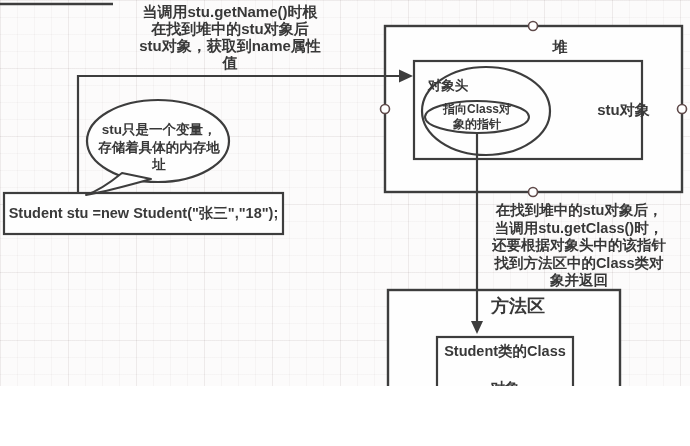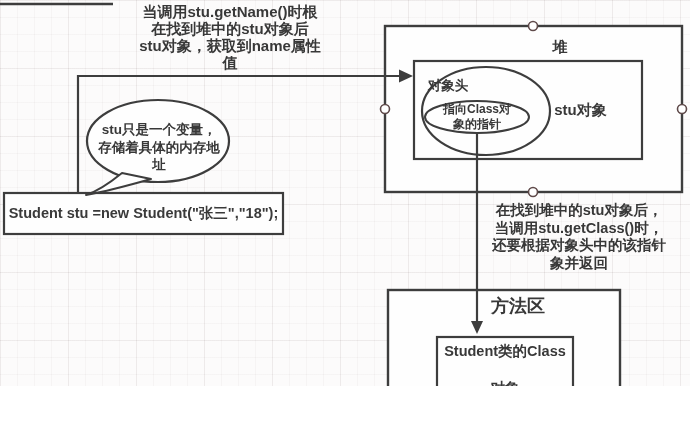--- a/index.html
+++ b/index.html
@@ -26,21 +26,21 @@
   .top-note{left:118px;top:3px;width:224px;font-size:15px;line-height:17px;}
   .bubble-text{left:93px;top:121px;width:132px;font-size:13.5px;line-height:17.5px;font-weight:600;}
   .code-text{
     left:4px;top:193px;width:279px;height:41px;
     display:flex;align-items:center;justify-content:center;
     font-size:14.5px;font-weight:600;color:#3a3a3a;white-space:nowrap;
   }
   .heap-label{left:548px;top:38px;width:24px;font-size:15px;}
   .objhead-label{left:408px;top:77px;width:80px;font-size:13.5px;}
   .pointer-text{left:427px;top:102px;width:100px;font-size:12px;line-height:15px;font-weight:600;}
-  .stuobj-label{left:533px;top:101px;width:95px;font-size:15px;}
+  .stuobj-label{left:576px;top:101px;width:95px;font-size:15px;}
   .right-note{left:468px;top:202px;width:222px;font-size:14.5px;line-height:17.6px;}
   .method-label{left:488px;top:294px;width:60px;font-size:18px;}
   .classobj-text{
     left:437px;top:337px;width:136px;height:66px;
     display:flex;flex-direction:column;align-items:center;justify-content:center;
     font-size:14.5px;line-height:19px;font-weight:600;color:#383838;text-align:center;gap:18px;
   }
   .watermark{
     left:406px;top:416px;
     font-size:16.5px;letter-spacing:0.4px;white-space:nowrap;
@@ -106,20 +106,21 @@
   <div class="abs note pointer-text">
     <div>指向Class对</div>
     <div>象的指针</div>
   </div>
   <div class="abs note stuobj-label">stu对象</div>
 
   <div class="abs note right-note">
     <div>在找到堆中的stu对象后，</div>
     <div>当调用stu.getClass()时，</div>
     <div>还要根据对象头中的该指针</div>
+    <div>找到方法区中的Class类对</div>
     <div>象并返回</div>
   </div>
 
   <div class="abs note method-label">方法区</div>
   <div class="abs classobj-text">
     <div>Student类的Class</div>
     <div>对象</div>
   </div>
 
   <div class="abs watermark">https://blog.csdn.net/weixin_43192732</div>

